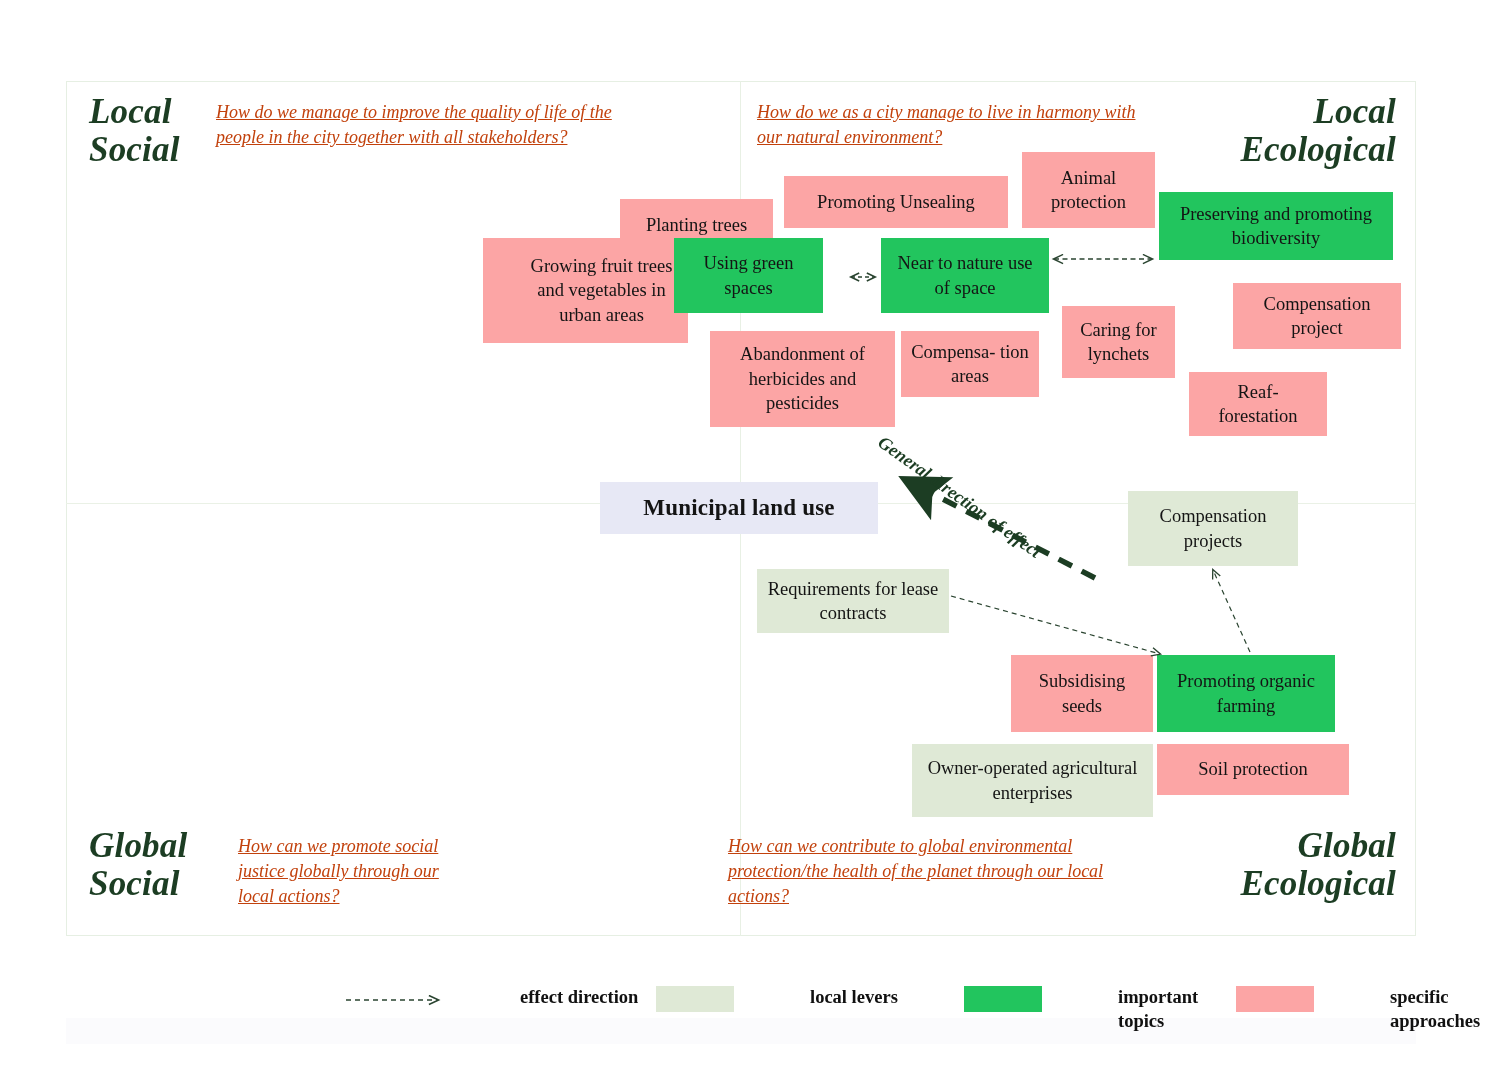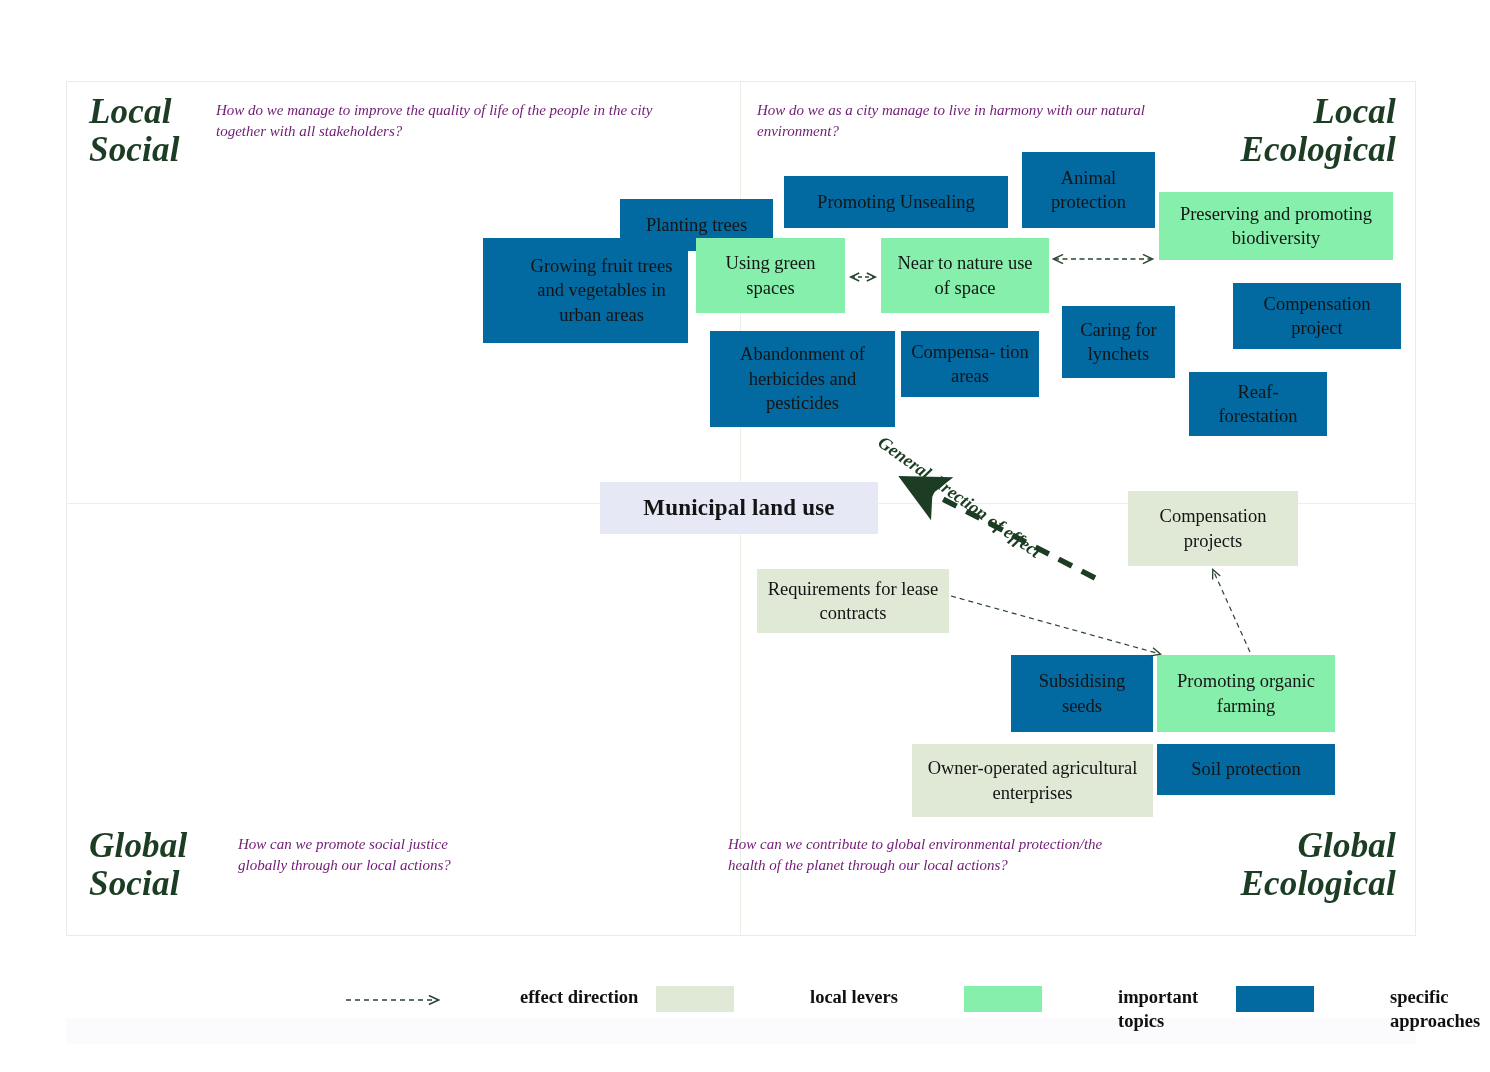--- a/index.html
+++ b/index.html
@@ -17,34 +17,34 @@
 
   
   .corner{position:absolute;font-weight:bold;color:#1c3d23;font-size:35px;line-height:1.08;letter-spacing:.2px;}
   .corner.tl{left:89px;top:93px;text-align:left;}
   .corner.tr{right:94px;top:93px;text-align:right;}
   .corner.bl{left:89px;top:827px;text-align:left;}
   .corner.br{right:94px;top:827px;text-align:right;}
   .corner span{display:block;white-space:nowrap;font-style:italic;}
 
   
-  .question{position:absolute;font-style:italic;font-size:15px;line-height:1.38;color:#701a75;}
+  .question{position:absolute;font-style:italic;font-size:18px;line-height:1.38;color:#c2410c;text-decoration:underline;}
   .q-tl{left:216px;top:100px;width:440px;}
   .q-tr{left:757px;top:100px;width:400px;}
   .q-bl{left:238px;top:834px;width:240px;}
   .q-br{left:728px;top:834px;width:390px;}
 
   
   .box{
     position:absolute;box-sizing:border-box;
     display:flex;align-items:center;justify-content:center;text-align:center;
     font-size:18.5px;line-height:1.32;color:#141414;padding:4px 8px;
   }
-  .beige{background:#0369a1;}
-  .pink{background:#86efac;justify-content:flex-end;}
+  .beige{background:#fca5a5;}
+  .pink{background:#22c55e;justify-content:flex-end;}
   .green{background:#dfe9d6;}
   .lavender{background:#e7e8f5;font-weight:bold;font-size:23px;letter-spacing:.2px;}
 
   
   #arrows{position:absolute;left:0;top:0;width:1490px;height:1072px;pointer-events:none;}
 
   
   #gen-label{
     position:absolute;left:886px;top:432px;width:250px;height:150px;
     font-weight:bold;font-style:italic;font-size:18px;color:#1c3d23;
@@ -107,21 +107,21 @@
   </div>
 
   <div class="box pink" style="left:1159px;top:192px;width:234px;height:68px;">
     <span>Preserving and promoting biodiversity</span>
   </div>
 
   <div class="box beige" style="left:483px;top:238px;width:205px;height:105px;padding-left:40px;">
     <span>Growing fruit trees and vegetables in urban areas</span>
   </div>
 
-  <div class="box pink" style="left:696px;top:238px;width:149px;height:75px;">
+  <div class="box pink" style="left:674px;top:238px;width:149px;height:75px;">
     <span>Using green spaces</span>
   </div>
 
   <div class="box pink" style="left:881px;top:238px;width:168px;height:75px;">
     <span>Near to nature use of space</span>
   </div>
 
   <div class="box beige" style="left:1233px;top:283px;width:168px;height:66px;">
     <span>Compensation project</span>
   </div>
@@ -159,21 +159,21 @@
   </div>
 
   <div class="box pink" style="left:1157px;top:655px;width:178px;height:77px;">
     <span>Promoting organic farming</span>
   </div>
 
   <div class="box green" style="left:912px;top:744px;width:241px;height:73px;">
     <span>Owner-operated agricultural enterprises</span>
   </div>
 
-  <div class="box beige" style="left:1157px;top:744px;width:178px;height:51px;">
+  <div class="box beige" style="left:1157px;top:744px;width:192px;height:51px;">
     <span>Soil protection</span>
   </div>
 
   <svg id="arrows" viewBox="0 0 1490 1072">
     <defs>
       <marker id="ah-thin" markerWidth="10" markerHeight="10" refX="7.5" refY="4" orient="auto">
         <path d="M0.5,0.5 L8,4 L0.5,7.5" fill="none" stroke="#2a4430" stroke-width="1.1"></path>
       </marker>
       <marker id="ah-thin-rev" markerWidth="10" markerHeight="10" refX="2.5" refY="4" orient="auto">
         <path d="M9.5,0.5 L2,4 L9.5,7.5" fill="none" stroke="#2a4430" stroke-width="1.1"></path>

